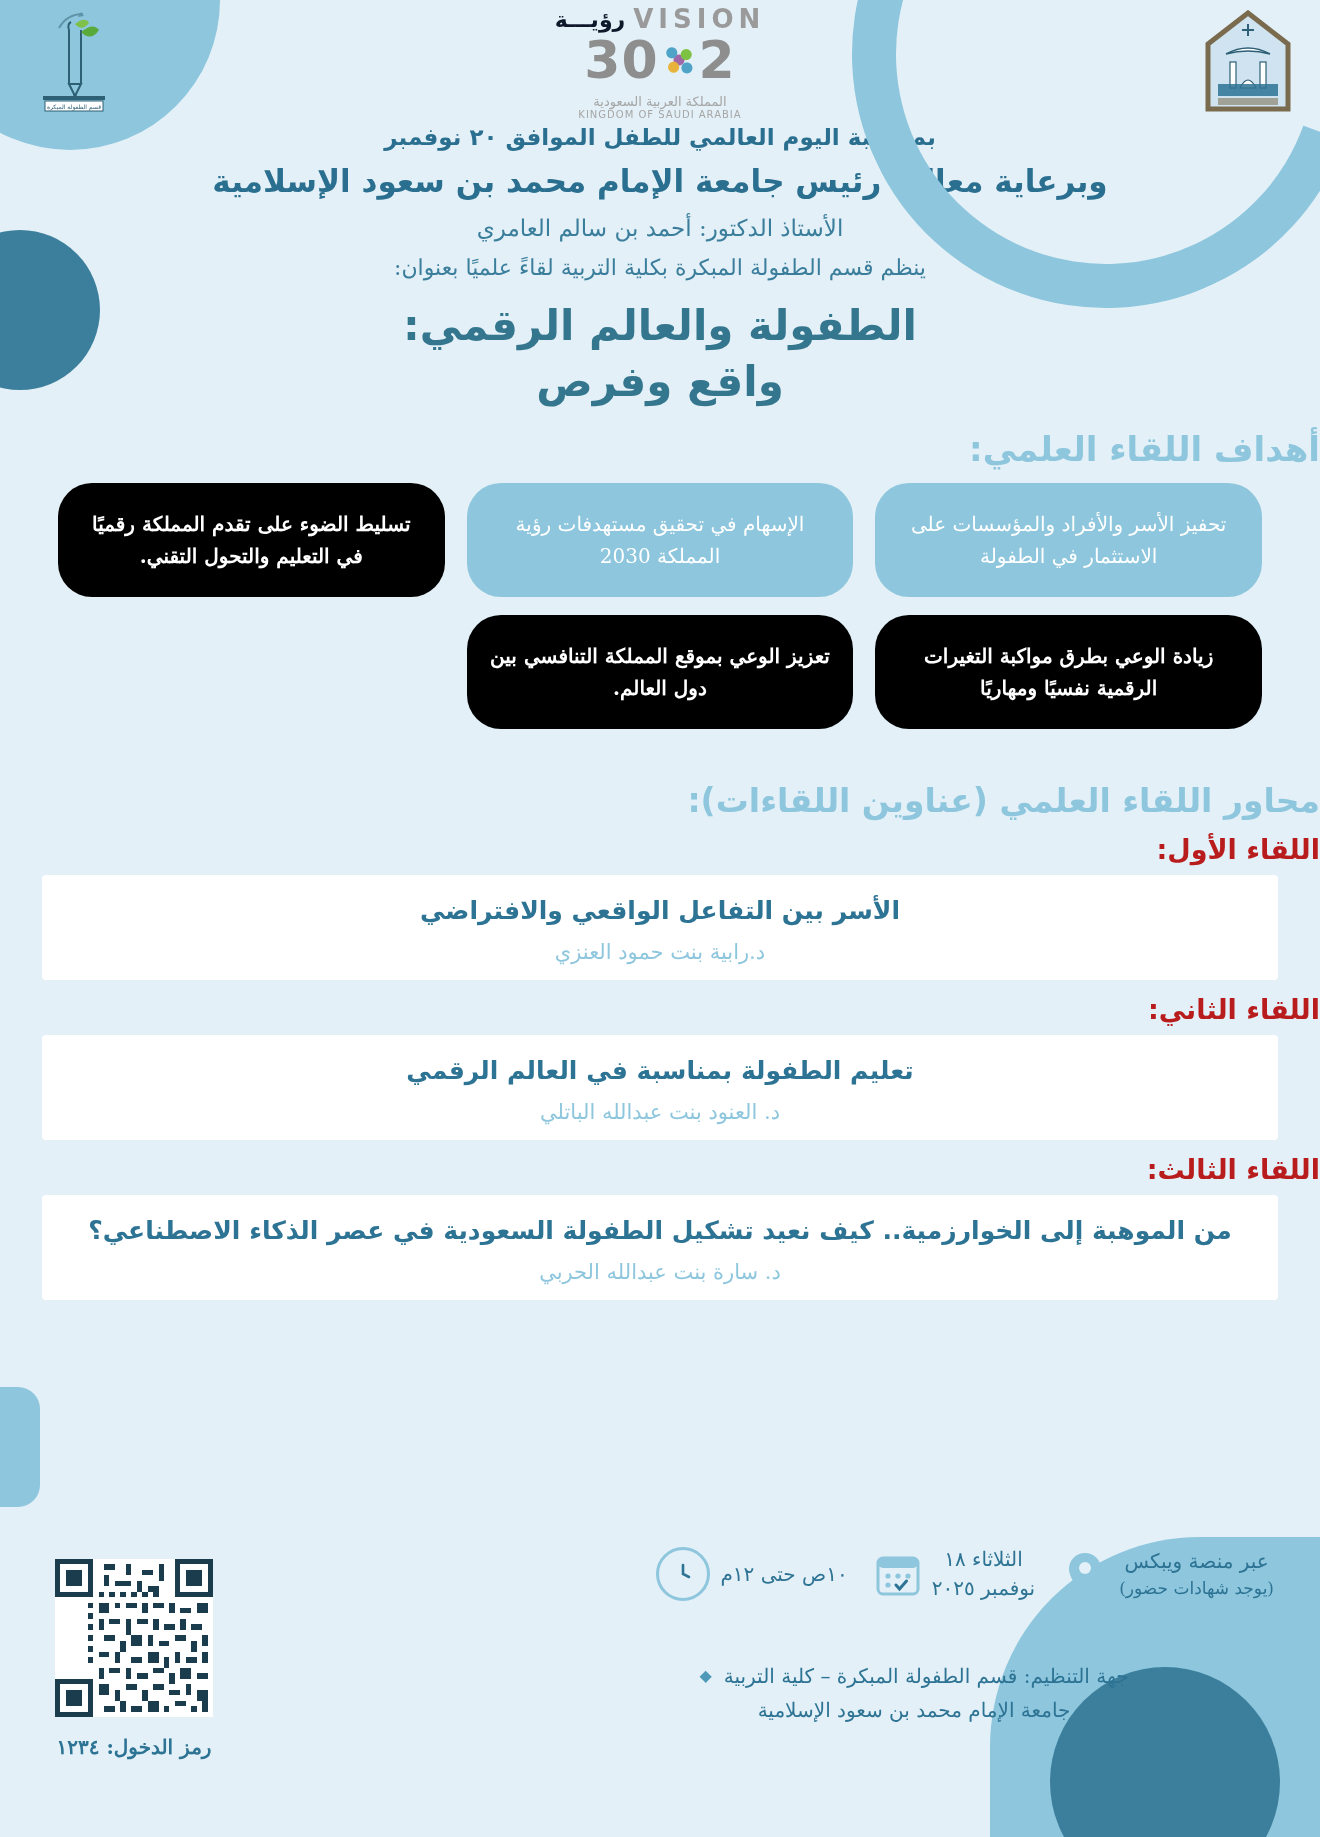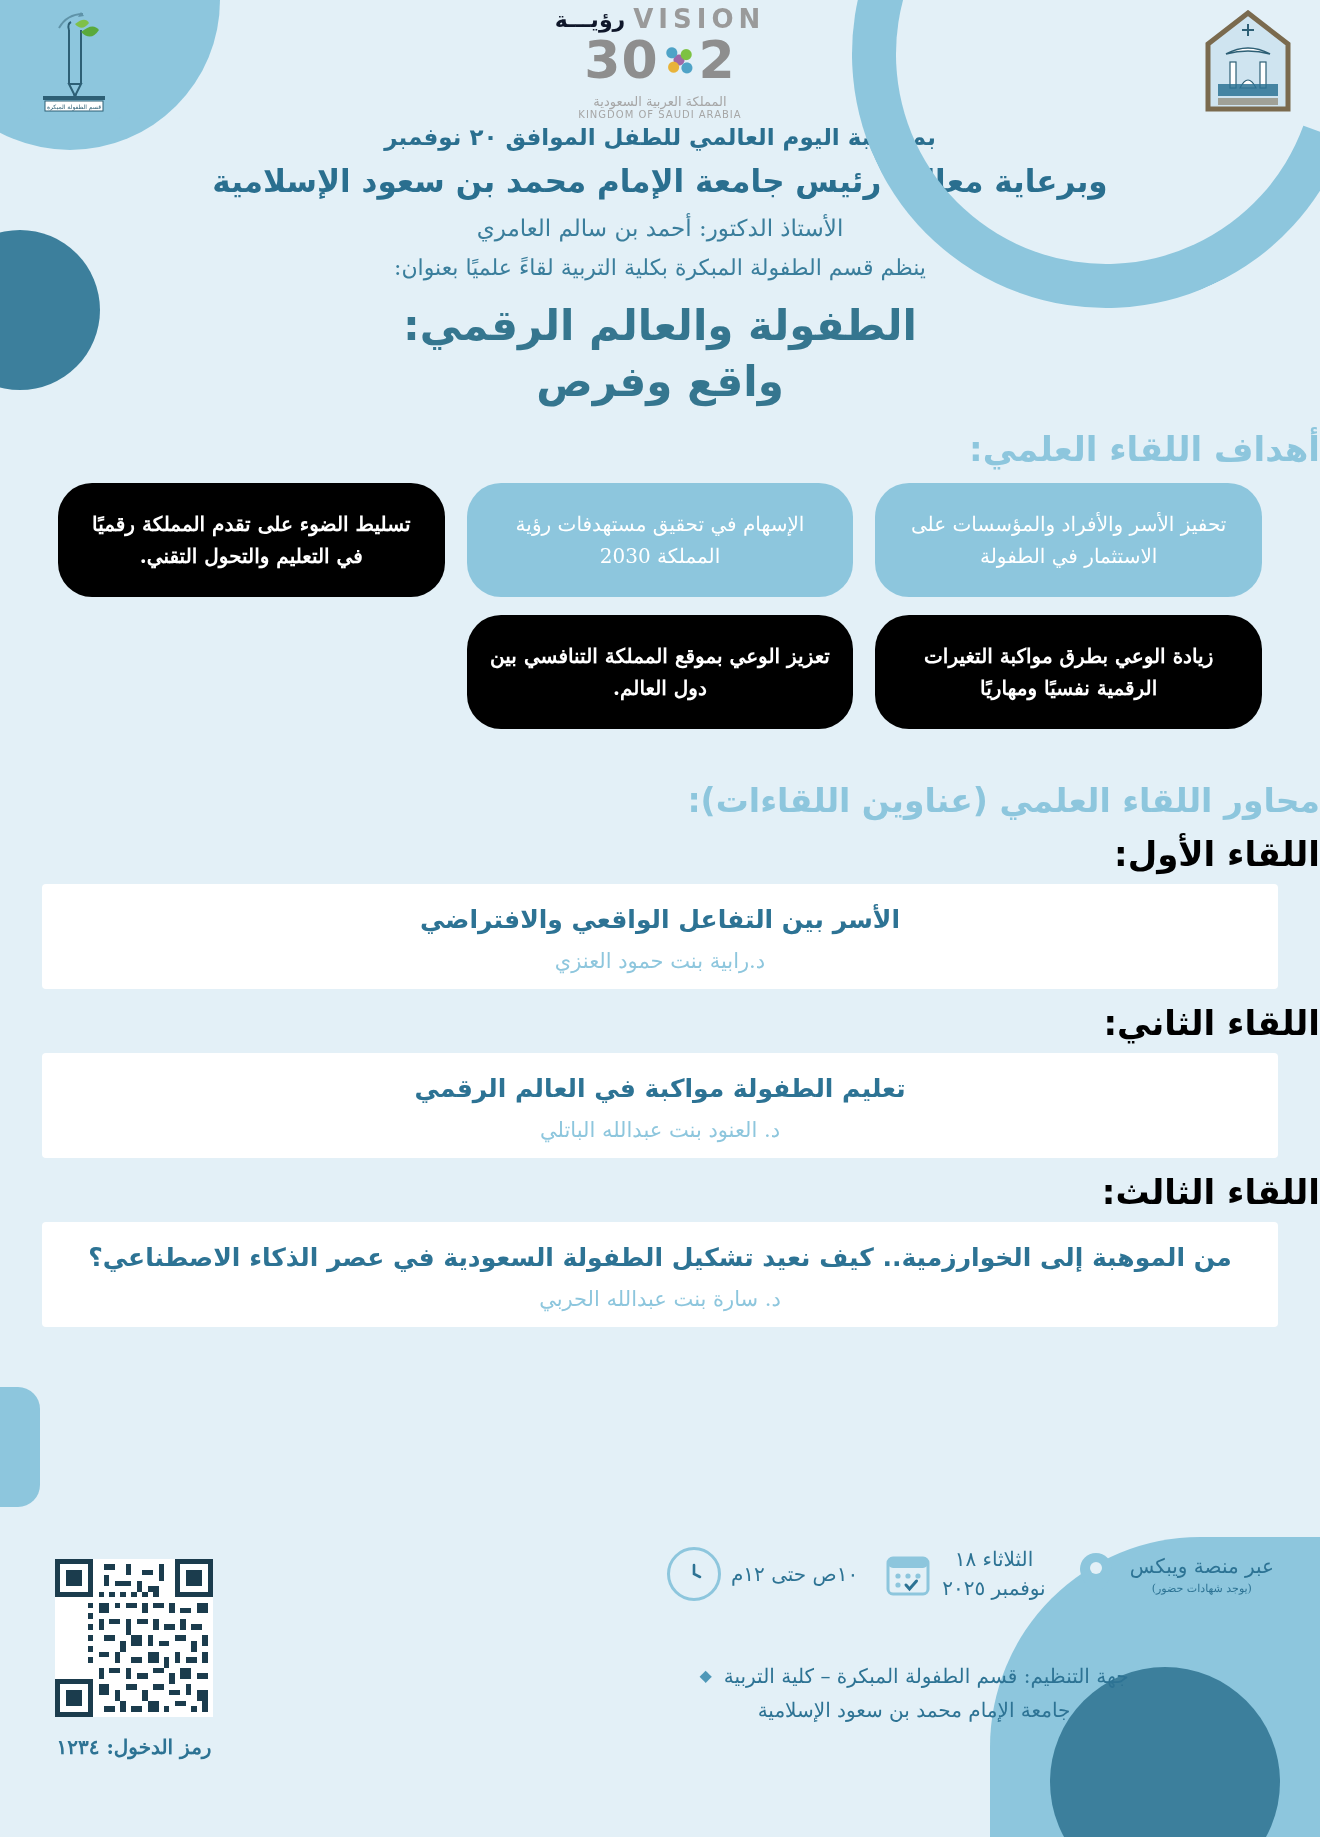--- a/index.html
+++ b/index.html
@@ -105,21 +105,21 @@
   }
   .obj-card.light{background:#8dc6dd;}
   .obj-card.dark{background:#000000;font-weight:bold;}
 
   
   .axes-head{
     color:#8dc6dd;font-weight:bold;font-size:33px;
     text-align:right;padding-left:22px;margin-top:52px;
   }
   .session-label{
-    color:#000000;font-weight:bold;font-size:34px;
+    color:#b91c1c;font-weight:bold;font-size:27px;
     text-align:right;padding-left:26px;margin-top:14px;
   }
   .session-card{
     background:#ffffff;border-radius:4px;margin:10px 42px 0 42px;
     padding:18px 30px 16px 30px;text-align:center;
   }
   .session-title{
     color:#2d7394;font-weight:bold;font-size:25px;line-height:1.4;
   }
   .session-speaker{
@@ -131,21 +131,21 @@
   .footer{position:absolute;left:0;right:0;bottom:0;height:330px;}
   .info-row{
     position:absolute;right:46px;top:38px;
     display:flex;align-items:center;gap:26px;color:#2d7394;
   }
   .info-item{display:flex;align-items:center;gap:10px;}
   .info-text{
     text-align:center;font-size:20px;line-height:1.45;color:#2d7394;
     font-family:"DejaVu Serif","Liberation Serif",serif;
   }
-  .info-text .small{font-size:11px;}
+  .info-text .small{font-size:17px;}
   .icon-circle{
     width:48px;height:48px;border-radius:50%;border:3px solid #8dc6dd;
     display:flex;align-items:center;justify-content:center;flex:none;
   }
   .icon-plain{width:48px;height:48px;display:flex;align-items:center;justify-content:center;flex:none;}
 
   .org-lines{
     position:absolute;right:46px;top:152px;text-align:center;width:720px;
     color:#2d7394;font-size:20px;line-height:1.7;
     font-family:"DejaVu Serif","Liberation Serif",serif;
@@ -246,21 +246,21 @@
     <div class="session-label">اللقاء الأول:</div>
     <div class="session-card">
       <div class="session-title">الأسر بين التفاعل الواقعي والافتراضي</div>
       <div class="session-speaker">د.رابية بنت حمود العنزي</div>
     </div>
   </div>
 
   <div>
     <div class="session-label">اللقاء الثاني:</div>
     <div class="session-card">
-      <div class="session-title">تعليم الطفولة مواكبة في العالم الرقمي</div>
+      <div class="session-title">تعليم الطفولة بمناسبة في العالم الرقمي</div>
       <div class="session-speaker">د. العنود بنت عبدالله الباتلي</div>
     </div>
   </div>
 
   <div>
     <div class="session-label">اللقاء الثالث:</div>
     <div class="session-card">
       <div class="session-title">من الموهبة إلى الخوارزمية.. كيف نعيد تشكيل الطفولة السعودية في عصر الذكاء الاصطناعي؟</div>
       <div class="session-speaker">د. سارة بنت عبدالله الحربي</div>
     </div>

